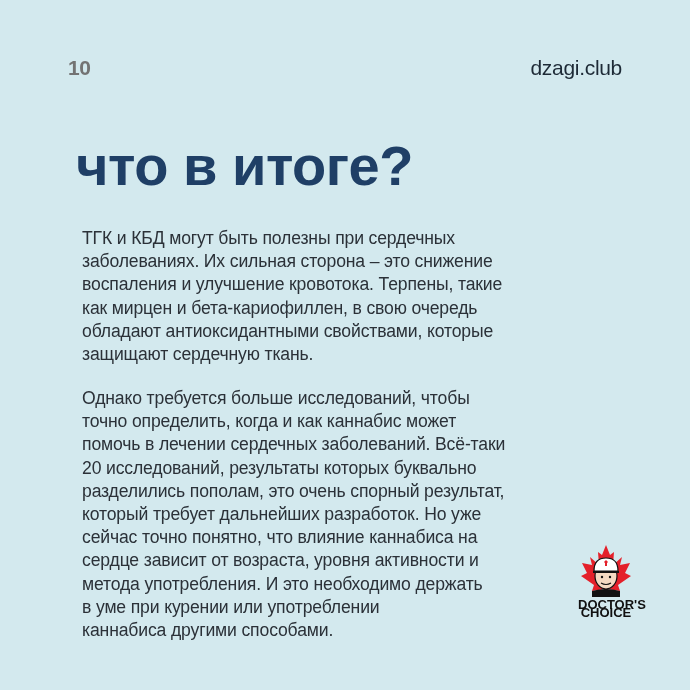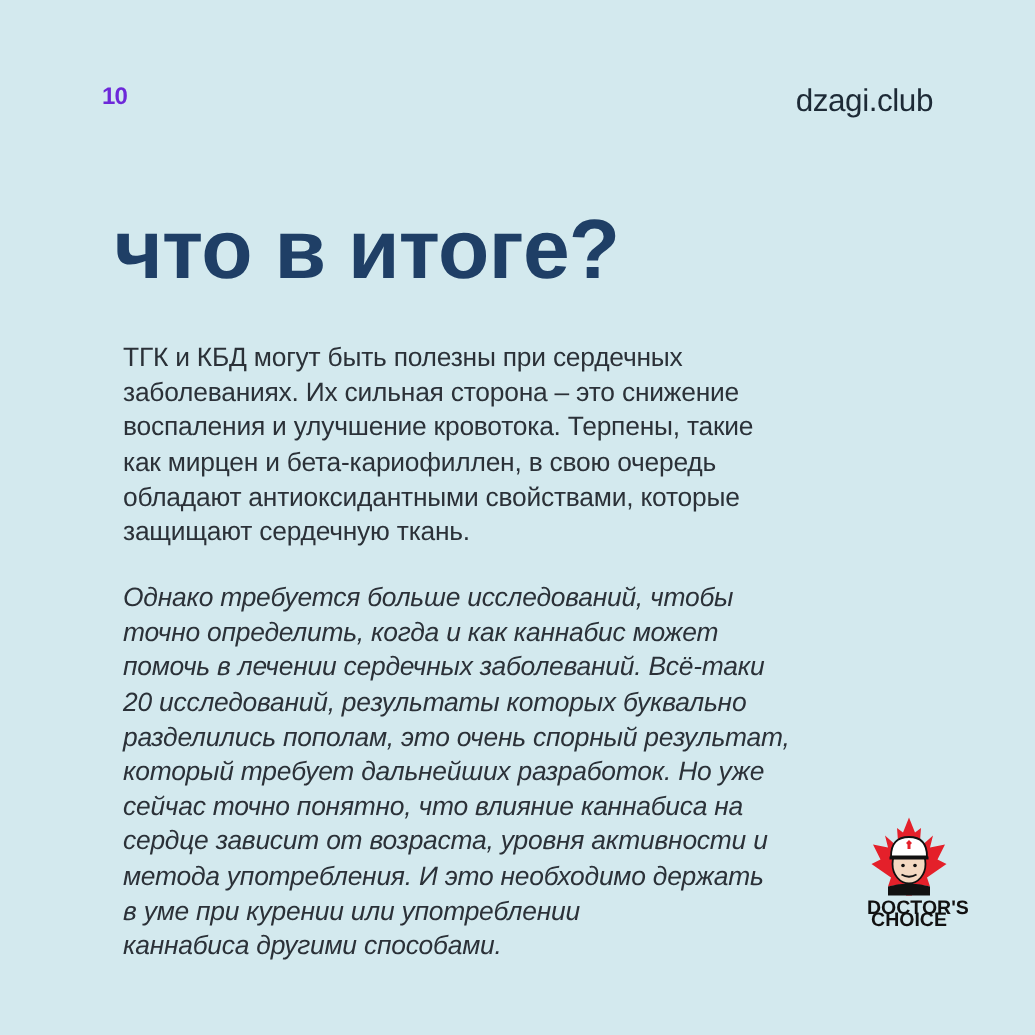--- a/index.html
+++ b/index.html
@@ -11,23 +11,23 @@
       height: 690px;
       background: #d3e9ee;
       position: relative;
       overflow: hidden;
       font-family: "Liberation Sans", "DejaVu Sans", sans-serif;
     }
     .page-number {
       position: absolute;
       left: 68px;
       top: 56px;
-      font-size: 16px;
+      font-size: 21px;
       font-weight: bold;
-      color: #6d28d9;
+      color: #737373;
       letter-spacing: -0.5px;
     }
     .site {
       position: absolute;
       right: 68px;
       top: 56px;
       font-size: 21px;
       color: #1d2a36;
       letter-spacing: -0.3px;
       text-align: center;
@@ -47,21 +47,21 @@
       position: absolute;
       left: 70px;
       margin: 12px;
       font-size: 17.6px;
       line-height: 23.2px;
       color: #2b3138;
       white-space: pre-line;
       letter-spacing: -0.15px;
     }
     .para1 { top: 215px; width: 500px; }
-    .para2 { top: 375px; width: 540px; font-style: italic; }
+    .para2 { top: 375px; width: 540px; }
     .logo {
       position: absolute;
       left: 578px;
       top: 543px;
       width: 56px;
       height: 76px;
     }
     .logo-text {
       position: absolute;
       left: 0;

